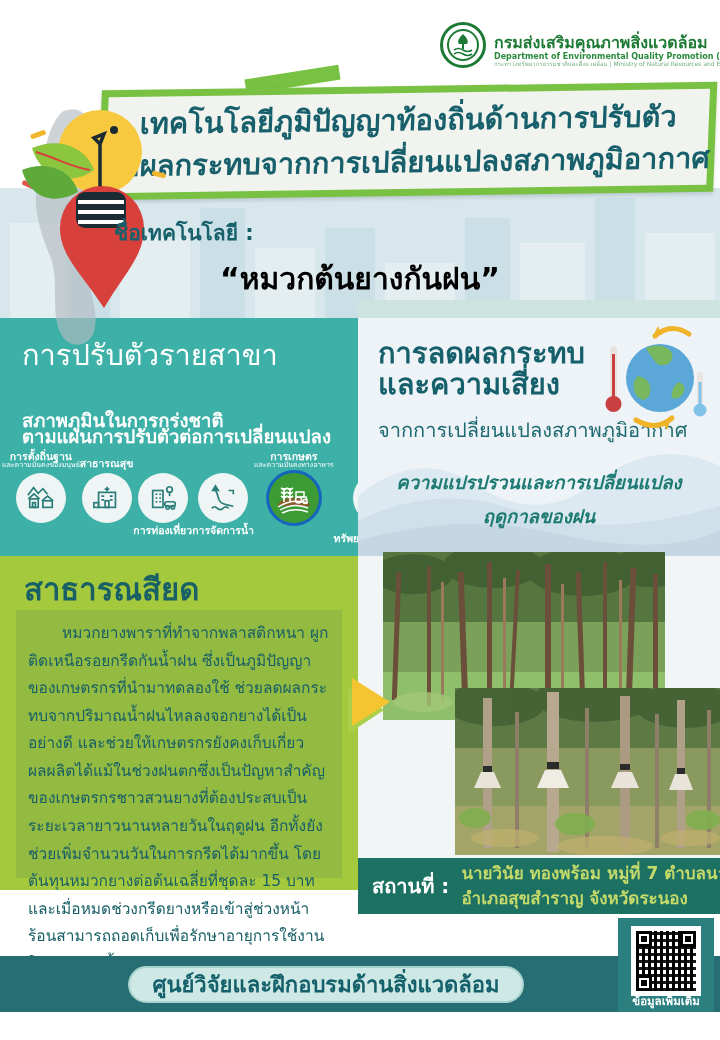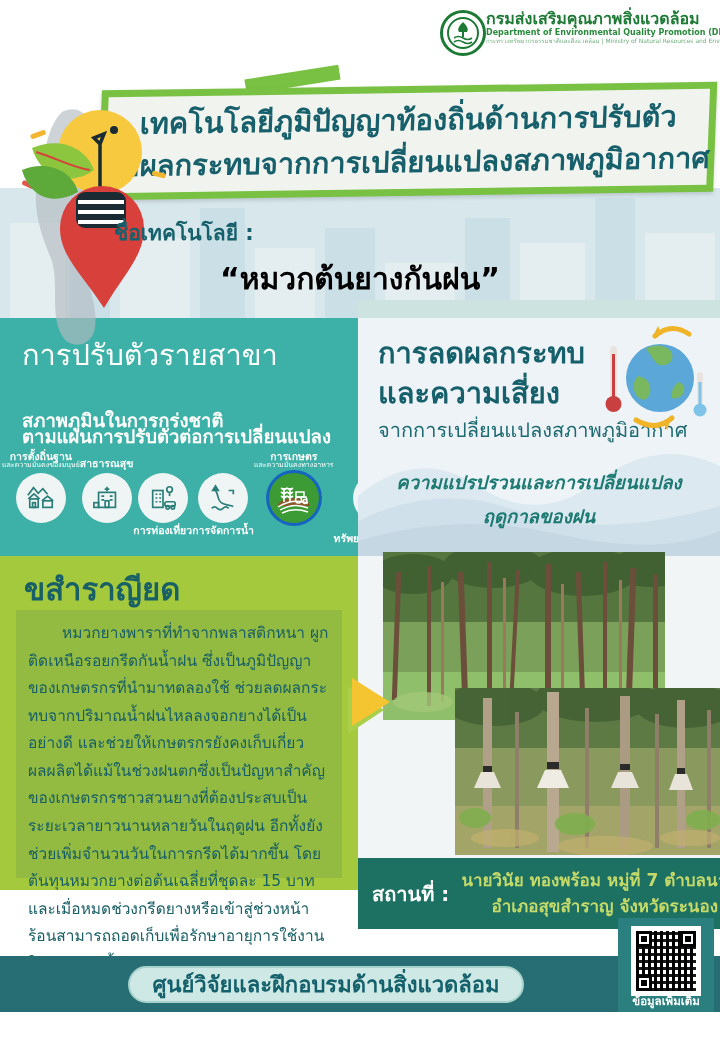--- a/index.html
+++ b/index.html
@@ -1,21 +1,21 @@
 <!DOCTYPE html>
 <html><head>
 <meta charset="utf-8">
 <style>
   * { margin:0; padding:0; box-sizing:border-box; }
   html,body { background:#888; }
   body { font-family:"DejaVu Sans","Liberation Sans",sans-serif; }
   #poster { position:relative; width:720px; height:1040px; margin:0 auto; background:#ffffff; overflow:hidden; }
 
   
-  .logo-wrap { position:absolute; top:10px; left:440px; width:270px; height:58px; display:flex; align-items:flex-start; }
+  .logo-wrap { position:absolute; top:10px; left:440px; width:270px; height:58px; display:flex; align-items:flex-end; gap:8px; }
   .emblem { width:46px; height:46px; border-radius:50%; border:3px solid #1c7a34; background:#ffffff; display:flex; align-items:center; justify-content:center; flex:0 0 auto; }
   .emblem svg { display:block; }
   .logo-text { display:flex; flex-direction:column; line-height:1.15; }
   .logo-th { font-size:16px; font-weight:bold; color:#1c7a34; white-space:nowrap; }
   .logo-en { font-size:8px; font-weight:bold; color:#2a8a3c; white-space:nowrap; }
   .logo-sub { font-size:6px; color:#6fae7d; white-space:nowrap; }
 
   
   .skyband { position:absolute; left:0; top:188px; width:720px; height:130px; background:#d7e7ec; overflow:hidden; }
   .bld { position:absolute; bottom:0; background:#e4eef1; }
@@ -45,21 +45,21 @@
   .slabel .l1 { font-size:10.5px; font-weight:bold; white-space:nowrap; }
   .slabel .l2 { font-size:7px; white-space:nowrap; }
   .slabel.bot { justify-content:flex-start; margin-top:2px; }
   .scircle { width:50px; height:50px; border-radius:50%; background:#eef5f4; display:flex; align-items:center; justify-content:center; margin-top:3px; flex:0 0 auto; }
   .scircle.hl { width:56px; height:56px; background:#3d9b35; border:3px solid #1565c0; margin-top:0; }
 
   
   .impact-strip { position:absolute; left:358px; top:300px; width:362px; height:18px; background:#cce3df; z-index:3; }
   .impact { position:absolute; left:358px; top:318px; width:362px; height:238px; background:#eef3f8; overflow:hidden; z-index:3; }
   .impact-t1 { position:absolute; left:20px; top:12px; font-size:29px; font-weight:bold; color:#16606b; }
-  .impact-t2 { position:absolute; left:20px; top:52px; font-size:29px; font-weight:bold; color:#16606b; }
+  .impact-t2 { position:absolute; left:20px; top:43px; font-size:29px; font-weight:bold; color:#16606b; }
   .impact-sub { position:absolute; left:20px; top:96px; font-size:20px; color:#1d6b70; }
   .impact-globe { position:absolute; right:6px; top:2px; }
   .impact-note { position:absolute; left:0; width:100%; text-align:center; font-size:18.5px; font-weight:bold; color:#1c7a72;font-style:italic; }
   .mtn { position:absolute; bottom:0; left:0; width:100%; }
 
   
   .details { position:absolute; left:0; top:556px; width:358px; height:334px; background:#a5c93c; z-index:3; }
   .details-title { position:absolute; left:24px; top:8px; font-size:31px; font-weight:bold; color:#185f66; }
   .details-panel { position:absolute; left:16px; top:54px; width:326px; height:268px; background:#93ba41; padding:10px 12px; }
   .details-body { font-size:15.5px; line-height:1.78; color:#185f66; text-indent:2.2em; text-align:left; }
@@ -67,21 +67,21 @@
   
   .arrow { position:absolute; left:344px; top:672px; width:52px; height:64px; z-index:8; }
 
   
   .photo-bg { position:absolute; left:358px; top:556px; width:362px; height:302px; background:#f2f5f6; z-index:2; }
   .photo1 { position:absolute; left:383px; top:552px; width:282px; height:168px; z-index:4; }
   .photo2 { position:absolute; left:455px; top:688px; width:265px; height:167px; z-index:5; }
   .photo1 svg, .photo2 svg { display:block; }
 
   
-  .location { position:absolute; left:358px; top:858px; width:362px; height:71px; background:#1d7163; z-index:6; display:flex; align-items:center; padding:0 14px; gap:12px;text-align:center; }
+  .location { position:absolute; left:358px; top:858px; width:362px; height:56px; background:#1d7163; z-index:6; display:flex; align-items:center; padding:0 14px; gap:12px; }
   .loc-label { font-size:20px; font-weight:bold; color:#ffffff; white-space:nowrap; }
   .loc-lines { display:flex; flex-direction:column; line-height:1.5; }
   .loc-line { font-size:17px; font-weight:bold; color:#c5da69; white-space:nowrap; }
 
   
   .footer-bar { position:absolute; left:0; top:956px; width:720px; height:56px; background:#276e74; z-index:5; }
   .footer-pill { position:absolute; left:128px; top:966px; width:396px; height:37px; background:#cde8e5; border:2px solid #a8d2cc; border-radius:20px; display:flex; align-items:center; justify-content:center; z-index:6; }
   .footer-pill span { font-size:22px; font-weight:bold; color:#14606b; white-space:nowrap; }
   .qr-panel { position:absolute; left:618px; top:918px; width:96px; height:94px; background:#2b7f7f; z-index:7; }
   .qr-box { position:absolute; left:13px; top:8px; width:70px; height:70px; background:#ffffff; padding:5px; }
@@ -298,21 +298,21 @@
         <rect x="103" y="52" width="6" height="32" rx="3" fill="#e9e4df"></rect>
         <rect x="104.5" y="62" width="3" height="22" fill="#7fc4e8"></rect>
         <circle cx="106" cy="90" r="6.5" fill="#7fc4e8"></circle>
       </svg>
     </div>
     <div class="impact-note" style="top:150px;">ความแปรปรวนและการเปลี่ยนแปลง</div>
     <div class="impact-note" style="top:184px;">ฤดูกาลของฝน</div>
   </div>
 
   <div class="details">
-    <div class="details-title">ขสำราญียด</div>
+    <div class="details-title">สาธารณสียด</div>
     <div class="details-panel">
       <div class="details-body">หมวกยางพาราที่ทำจากพลาสติกหนา ผูกติดเหนือรอยกรีดกันน้ำฝน ซึ่งเป็นภูมิปัญญาของเกษตรกรที่นำมาทดลองใช้ ช่วยลดผลกระทบจากปริมาณน้ำฝนไหลลงจอกยางได้เป็นอย่างดี และช่วยให้เกษตรกรยังคงเก็บเกี่ยวผลผลิตได้แม้ในช่วงฝนตกซึ่งเป็นปัญหาสำคัญของเกษตรกรชาวสวนยางที่ต้องประสบเป็นระยะเวลายาวนานหลายวันในฤดูฝน อีกทั้งยังช่วยเพิ่มจำนวนวันในการกรีดได้มากขึ้น โดยต้นทุนหมวกยางต่อต้นเฉลี่ยที่ชุดละ 15 บาท และเมื่อหมดช่วงกรีดยางหรือเข้าสู่ช่วงหน้าร้อนสามารถถอดเก็บเพื่อรักษาอายุการใช้งานให้ยาวนานขึ้น</div>
     </div>
   </div>
 
   <div class="arrow">
     <svg width="52" height="64" viewBox="0 0 52 64">
       <polygon points="4,14 4,62 40,38" fill="#a9cf4b"></polygon>
       <polygon points="8,6 8,54 46,30" fill="#f5c531"></polygon>
     </svg>

